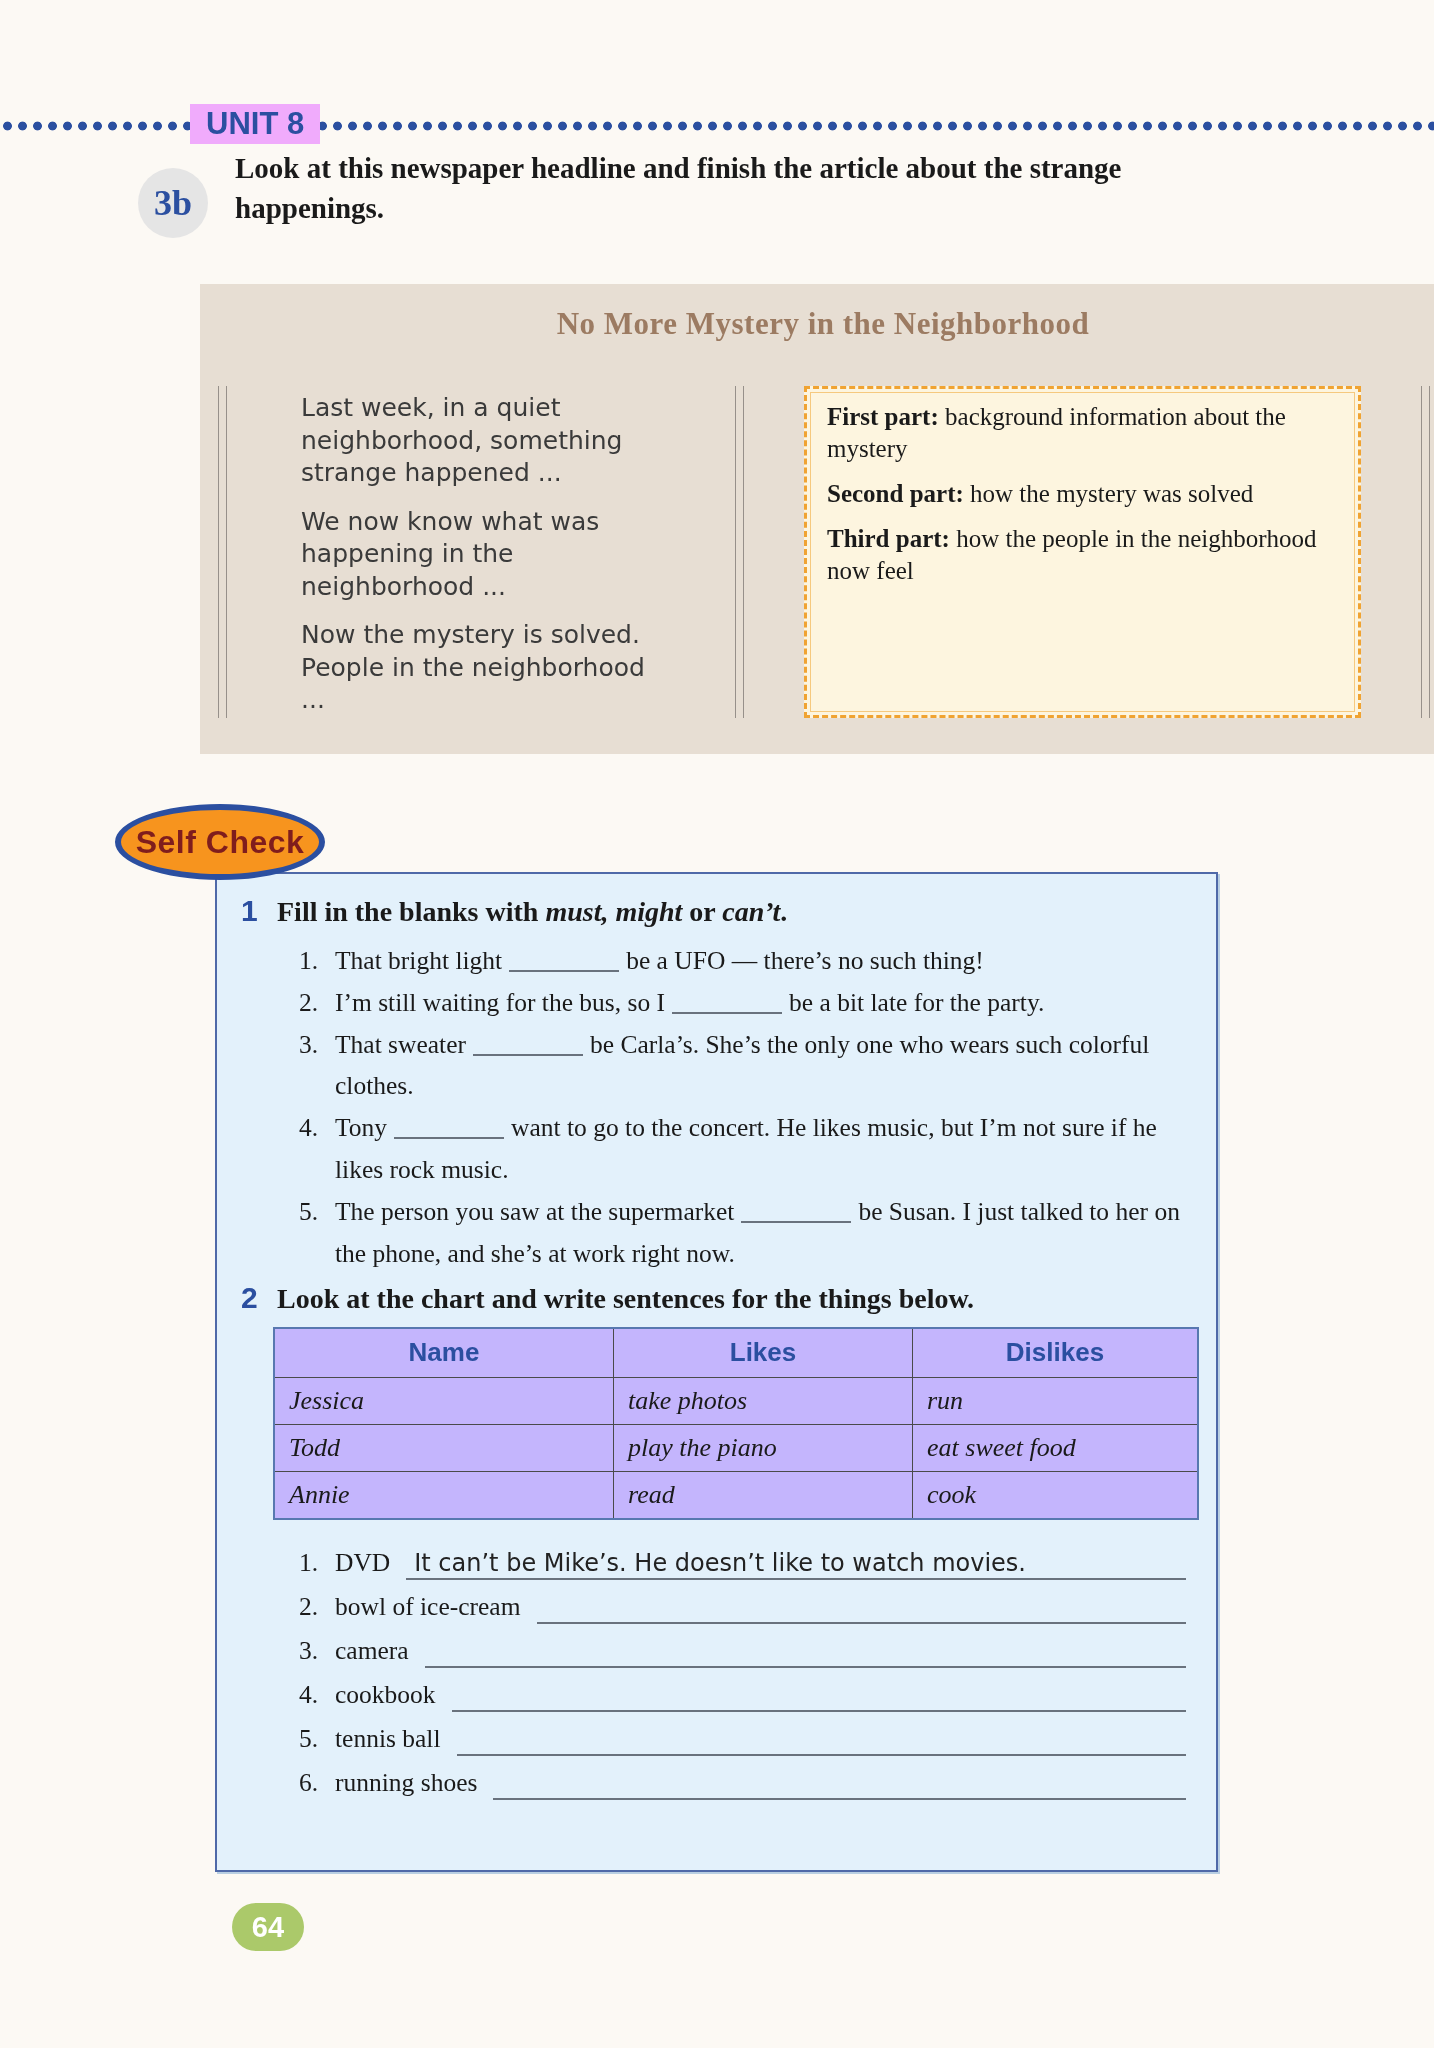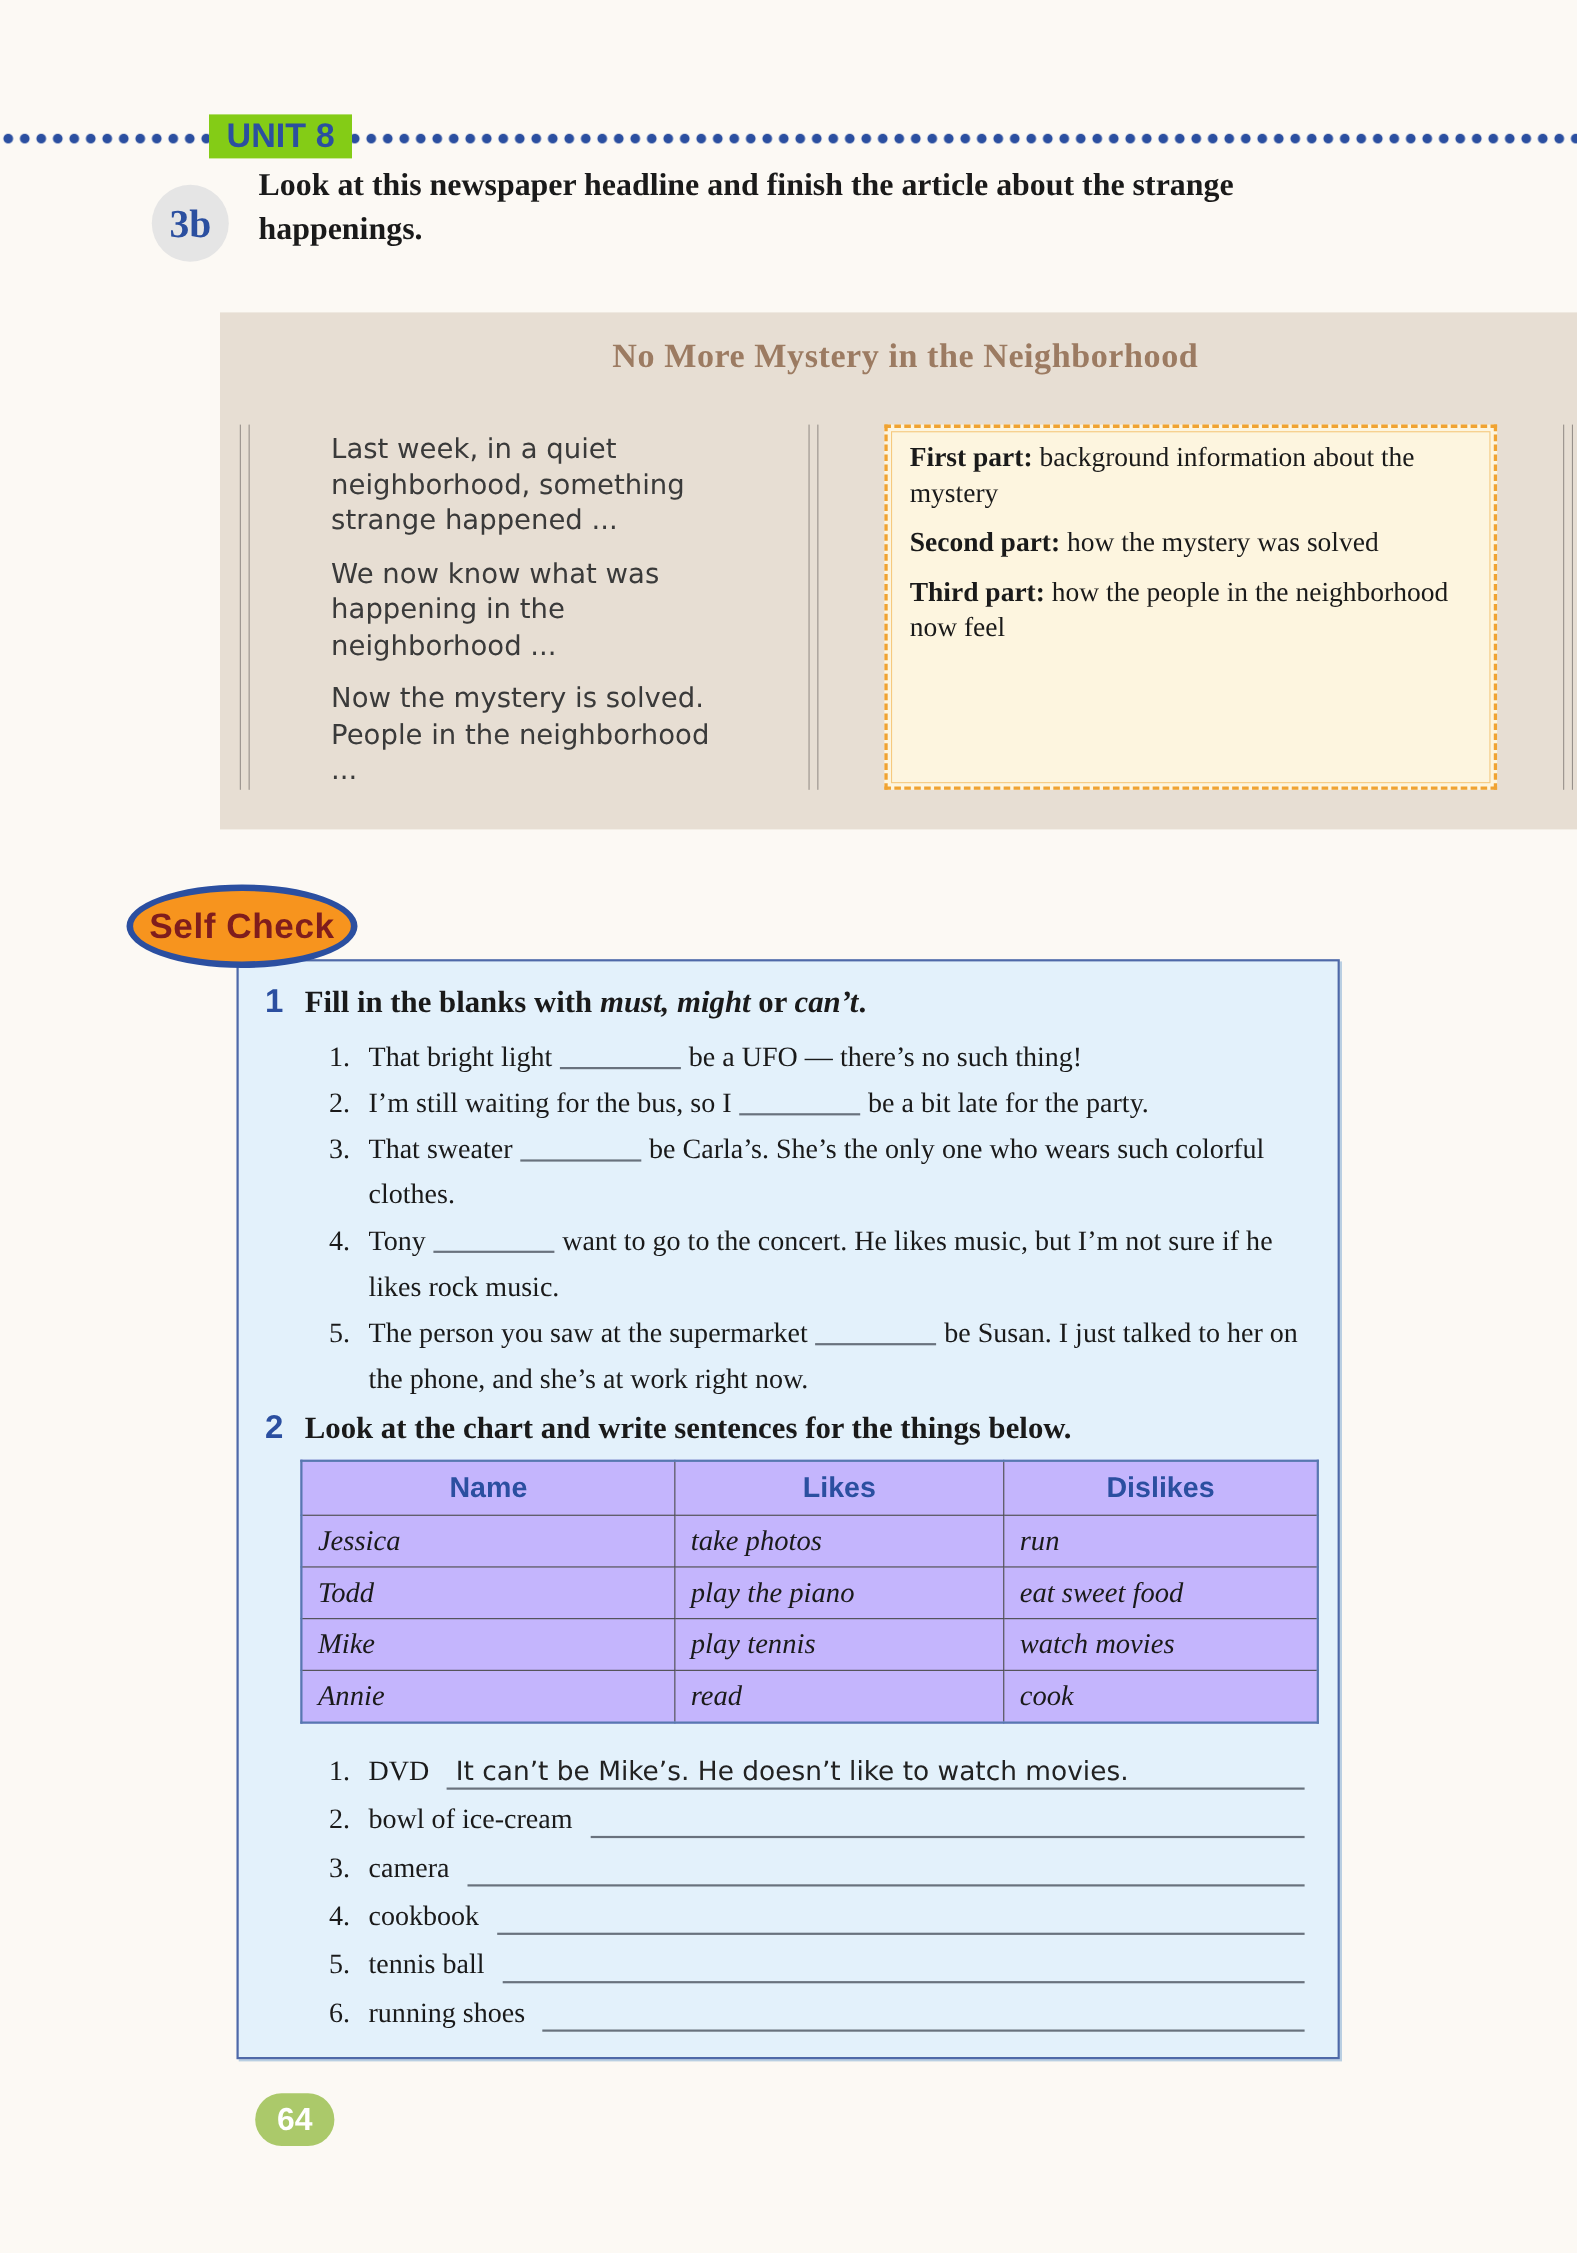--- a/index.html
+++ b/index.html
@@ -11,21 +11,21 @@
     overflow:hidden;
   }
   
   .top-rule{
     position:absolute;left:0;top:119px;width:1434px;height:14px;
     background-image:radial-gradient(circle, #2b4fa0 4px, transparent 4.8px);
     background-size:15px 14px;background-repeat:repeat-x;background-position:0 50%;
   }
   .unit-label{
     position:absolute;left:190px;top:104px;height:40px;line-height:40px;
-    background:#84cc16;padding:0 16px;
+    background:#f0abfc;padding:0 16px;
     font-family:"Liberation Sans", sans-serif;font-weight:800;font-size:31px;
     color:#2b4fa0;letter-spacing:0px;
   }
   
   .badge-3b{
     position:absolute;left:138px;top:168px;width:70px;height:70px;border-radius:50%;
     background:#e5e5e5;display:flex;align-items:center;justify-content:center;
     font-family:Liberation Serif, serif;font-weight:800;font-size:36px;color:#2b4fa0;
   }
   .instruction{
@@ -206,25 +206,20 @@
         <td>Jessica</td>
         <td>take photos</td>
         <td>run</td>
       </tr>
       <tr>
         <td>Todd</td>
         <td>play the piano</td>
         <td>eat sweet food</td>
       </tr>
       <tr>
-        <td>Mike</td>
-        <td>play tennis</td>
-        <td>watch movies</td>
-      </tr>
-      <tr>
         <td>Annie</td>
         <td>read</td>
         <td>cook</td>
       </tr>
     </tbody>
   </table>
 
   <div class="items2">
     <div class="w-item">
       <span class="w-num">1.</span>

